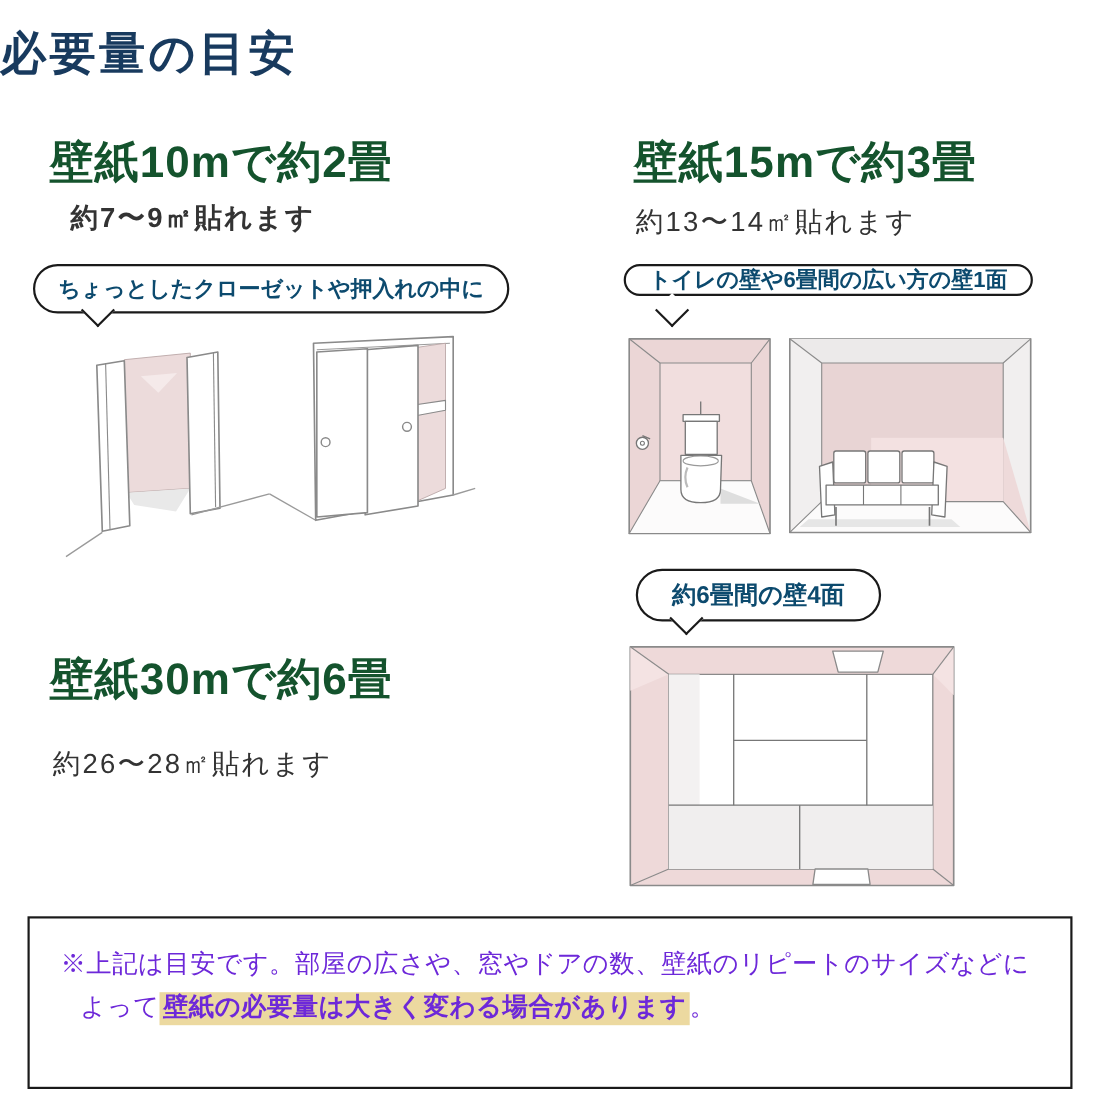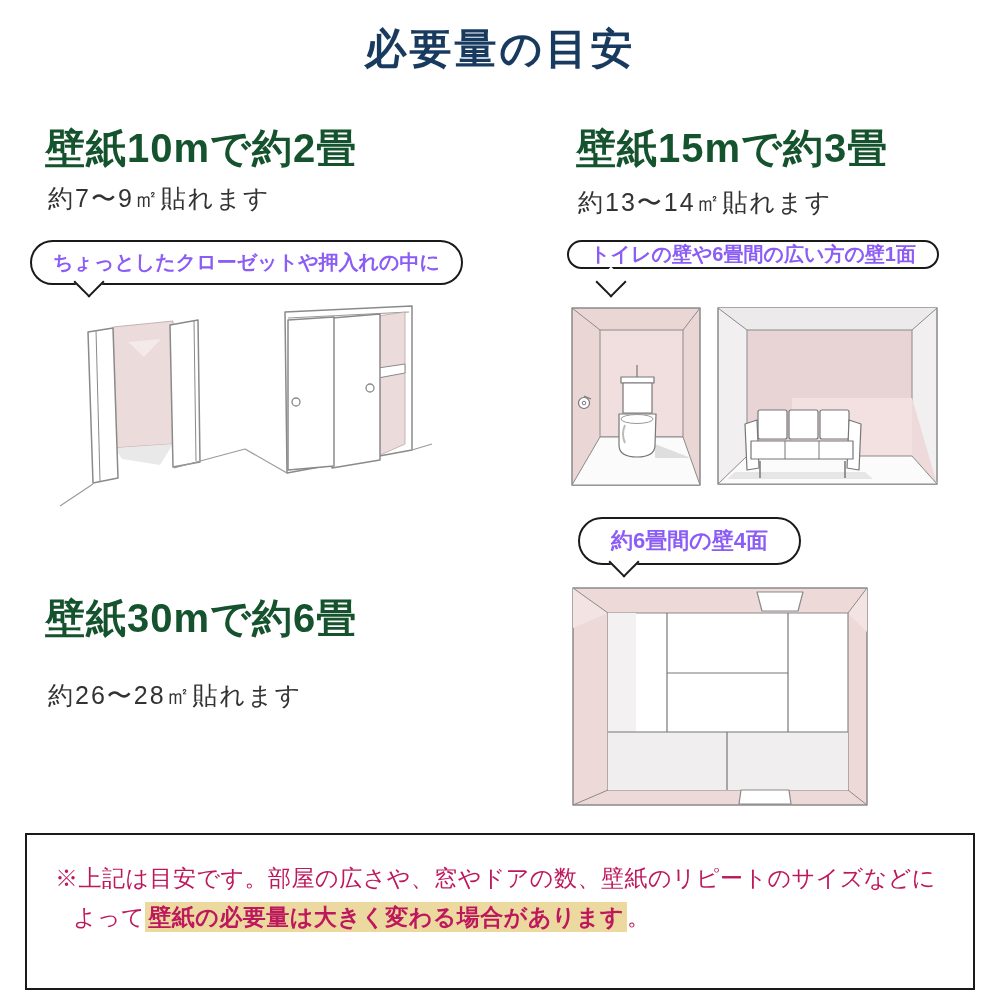--- a/index.html
+++ b/index.html
@@ -1,61 +1,62 @@
 <!DOCTYPE html>
 <html><head>
 <meta charset="utf-8">
 <style>
   html,body { margin:0; padding:0; background:#fff; }
   #canvas {
     position:relative; width:1000px; height:1000px; background:#ffffff;
     font-family:"Liberation Sans", sans-serif; color:#333; overflow:hidden;
   }
   .page-title {
-    position:absolute; top:26px; left:0; width:1000px; text-align:center;
+    position:absolute; top:26px; left:0; width:1000px; 
     font-size:42px; font-weight:800; color:#183a5e; letter-spacing:3px; line-height:1.1;
   }
   .sec-heading {
     position:absolute; font-size:40px; font-weight:800; color:#14532d;
     letter-spacing:1px; line-height:1;
   }
   .sec-sub {
     position:absolute; font-size:25px; color:#333; letter-spacing:2px; line-height:1.2;
   }
   .bubble {
     position:absolute; box-sizing:border-box; background:#fff;
     border:2.5px solid #1a1a1a; border-radius:26px;
     display:flex; align-items:center; justify-content:center;
-    font-weight:700; color:#8b5cf6; white-space:nowrap;
+    font-weight:700; color:#0c4a6e; white-space:nowrap;
   }
   .bubble-tail {
     position:absolute; width:20px; height:20px; background:#fff;
     border-left:2.5px solid #1a1a1a; border-bottom:2.5px solid #1a1a1a;
     transform:rotate(-45deg);
   }
   .illus { position:absolute; }
   .notebox {
     position:absolute; left:25px; top:833px; width:950px; height:157px;
     box-sizing:border-box; border:2px solid #1a1a1a; background:#fff;
-    padding:24px 28px 0 28px; font-size:23px; line-height:39px; color:#be185d;
+    padding:24px 28px 0 28px; font-size:23px; line-height:39px; color:#6d28d9;
     letter-spacing:0.5px;
+    font-family:Liberation Mono, monospace;
   }
   .notebox .indent { margin-left:18px; }
   .note-line { white-space:nowrap; }
   .hl { background:#ecd9a0; font-weight:700; padding:2px 3px; }
 </style>
 </head>
 <body>
 
 <div id="canvas">
 
   <div class="page-title">必要量の目安</div>
 
   <div class="sec-heading" style="left:45px; top:128px;">壁紙10mで約2畳</div>
-  <div class="sec-sub" style="left:48px; top:183px;">約7〜9㎡貼れます</div>
+  <div class="sec-sub" style="left:64px; top:183px;font-weight:bold;">約7〜9㎡貼れます</div>
   <div class="bubble" style="left:30px; top:240px; width:433px; height:45px; font-size:20px;">ちょっとしたクローゼットや押入れの中に</div>
   <div class="bubble-tail" style="left:78px; top:271px;"></div>
 
   <div class="sec-heading" style="left:576px; top:128px;">壁紙15mで約3畳</div>
   <div class="sec-sub" style="left:578px; top:187px;">約13〜14㎡貼れます</div>
   <div class="bubble" style="left:567px; top:240px; width:372px; height:29px; font-size:20px;">トイレの壁や6畳間の広い方の壁1面</div>
   <div class="bubble-tail" style="left:600px; top:271px;"></div>
 
   <svg class="illus" style="left:40px; top:298px;" width="430" height="217" viewBox="0 0 430 217">
 

